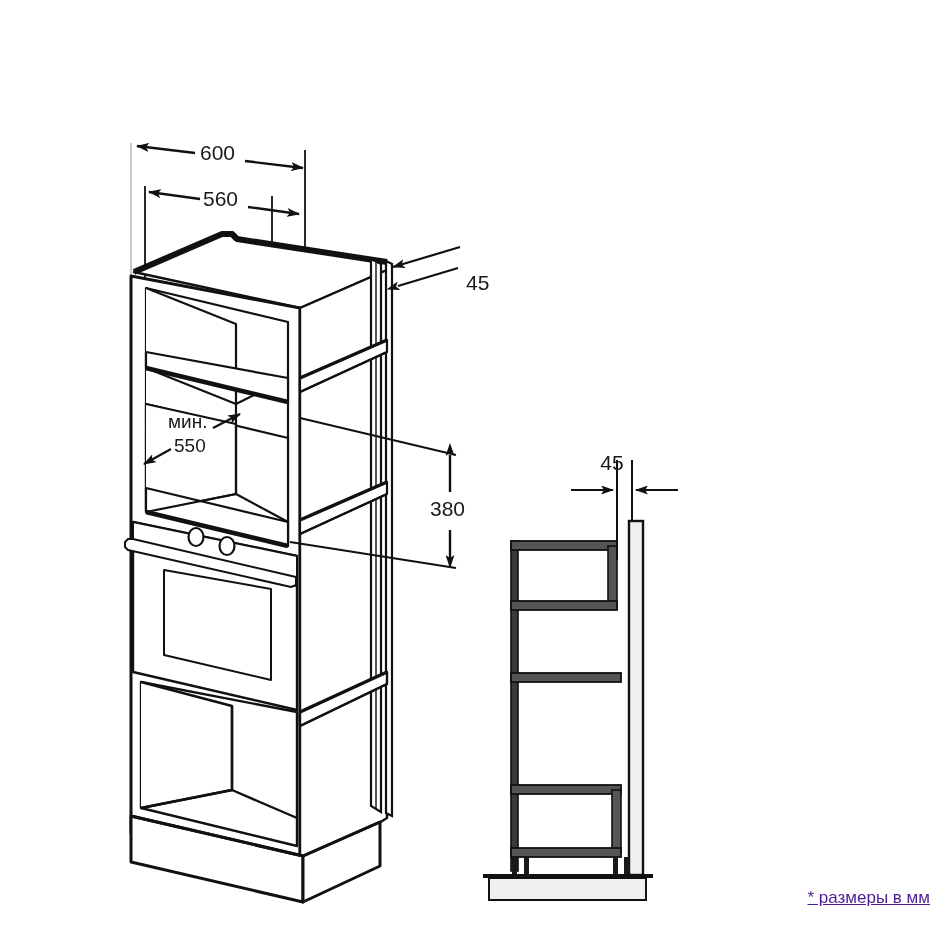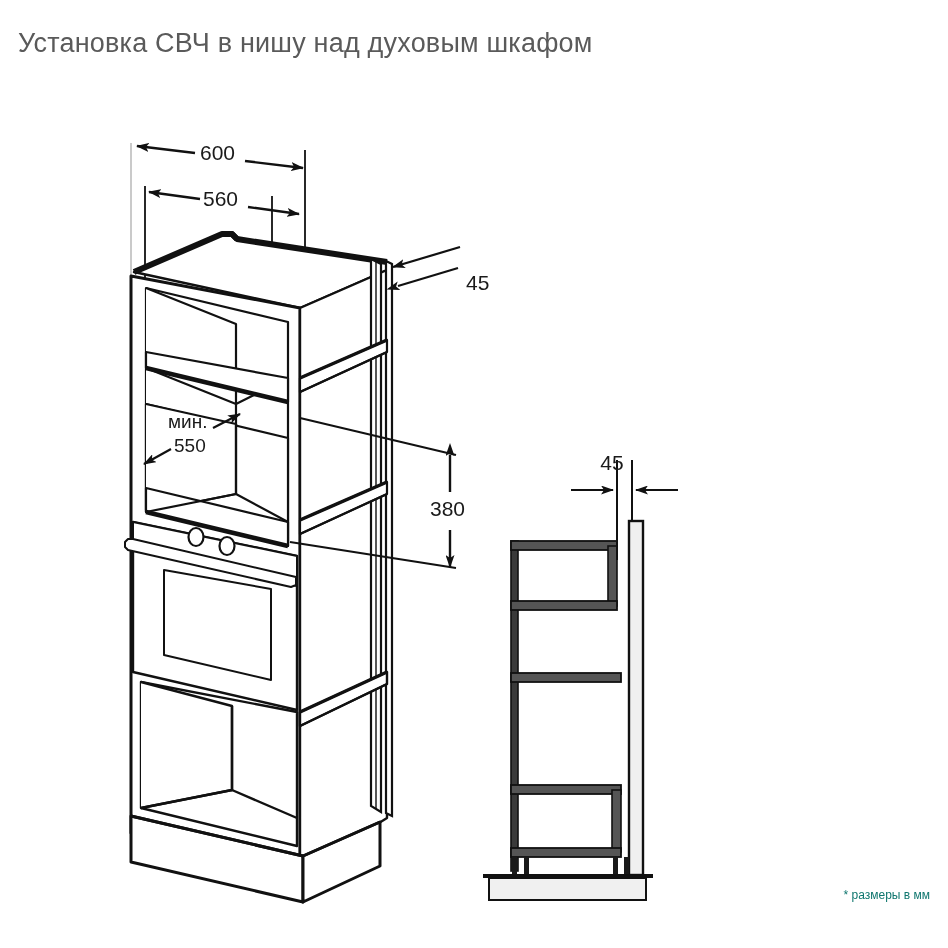--- a/index.html
+++ b/index.html
@@ -27,23 +27,24 @@
     font-size: 27px;
     font-weight: 400;
     color: #5a5a5a;
     letter-spacing: 0.2px;
     white-space: nowrap;
   }
   #footnote {
     position: absolute;
     right: 18px;
     top: 888px;
-    font-size: 12px;
-    color: #0f766e;
+    font-size: 17px;
+    color: #4c1d95;
     white-space: nowrap;
+    text-decoration: underline;
   }
   #drawing {
     position: absolute;
     left: 0;
     top: 0;
   }
   .dimtext {
     font-family: "Liberation Sans", sans-serif;
     font-size: 21px;
     fill: #1a1a1a;
@@ -52,21 +53,20 @@
     font-family: "Liberation Sans", sans-serif;
     font-size: 19px;
     fill: #1a1a1a;
   }
 </style>
 </head>
 <body>
 
 <div id="page">
 
-  <div id="title">Установка СВЧ в нишу над духовым шкафом</div>
 
   <svg id="drawing" width="948" height="948" viewBox="0 0 948 948">
 
     <defs>
       <marker id="arrHeadR" markerWidth="13" markerHeight="9" refX="12" refY="4.5" orient="auto" markerUnits="userSpaceOnUse">
         <path d="M0,0 L13,4.5 L0,9 L3,4.5 Z" fill="#111"></path>
       </marker>
       <marker id="arrHeadL" markerWidth="13" markerHeight="9" refX="1" refY="4.5" orient="auto-start-reverse" markerUnits="userSpaceOnUse">
         <path d="M0,0 L13,4.5 L0,9 L3,4.5 Z" fill="#111"></path>
       </marker>

